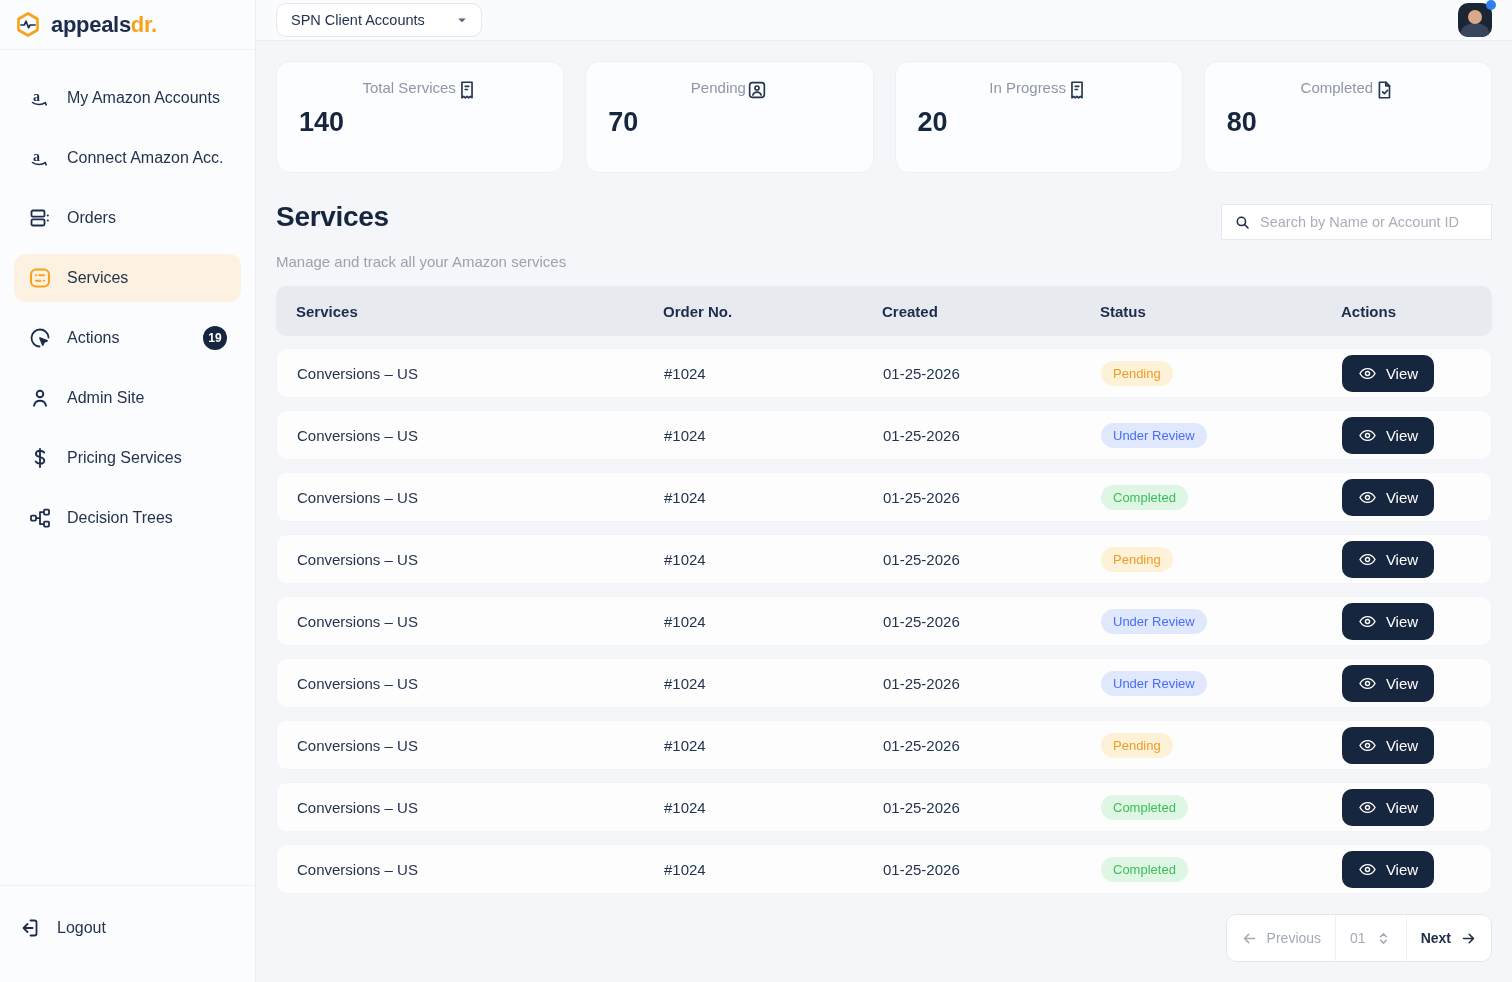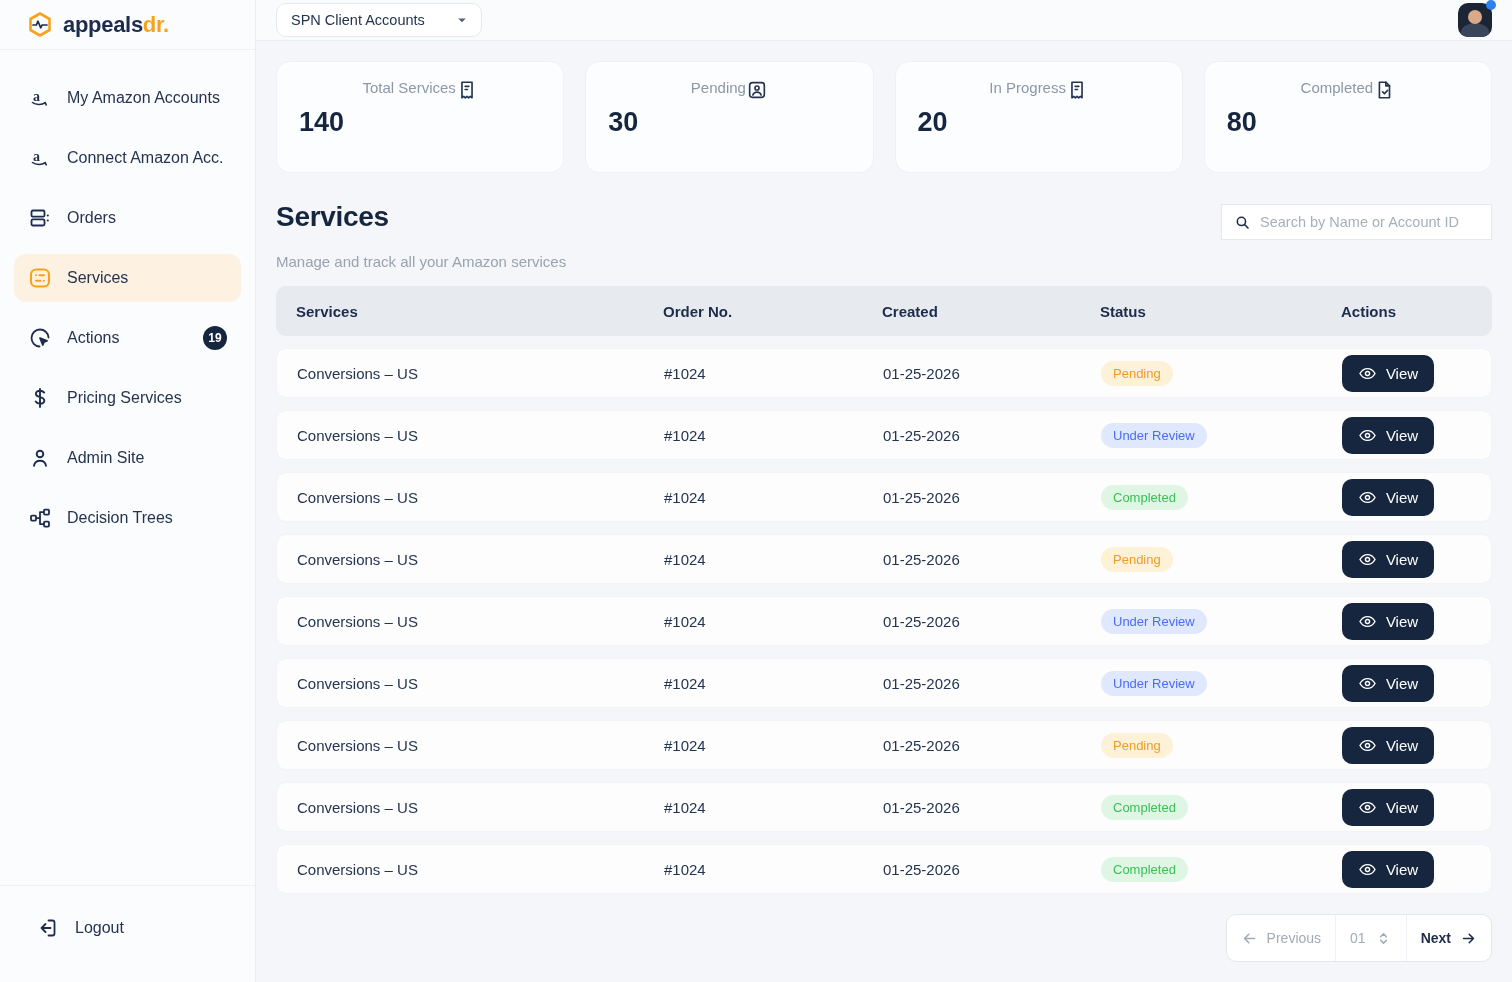--- a/index.html
+++ b/index.html
@@ -15,39 +15,39 @@
 
   
   .sidebar {
     width:256px; min-width:256px; height:100%;
     background:#fbfcfe;
     border-right:1px solid #e9edf2;
     display:flex; flex-direction:column;
   }
   .logo-row {
     height:50px; border-bottom:1px solid #eef1f5;
-    display:flex; align-items:center; gap:9px; padding:0 26px;
+    display:flex; align-items:center; gap:9px; padding:0 14px;
   }
   .logo-text { font-size:22px; font-weight:bold; letter-spacing:-0.3px; color:#1d2c4c; }
   .logo-text .accent { color:#f6a21c; }
   .nav { flex:1; padding:24px 14px 0 14px; }
   .nav-item {
     display:flex; align-items:center; gap:15px;
     height:48px; padding:0 14px; margin-bottom:12px;
     border-radius:12px; font-size:16px; color:#24344f; cursor:pointer;
   }
   .nav-item .ic { width:24px; height:24px; color:#1d2c4c; flex:none; }
   .nav-item.active { background:#fdf2e1; }
   .nav-item.active .ic { color:#f6a21c; }
   .count-badge {
     margin-left:auto; width:24px; height:24px; border-radius:50%;
     background:#16263f; color:#fff; font-size:12px; font-weight:bold;
     display:flex; align-items:center; justify-content:center;
   }
-  .sidebar-footer { border-top:1px solid #eef1f5; padding:18px 22px; }
+  .sidebar-footer { border-top:1px solid #eef1f5; padding:18px 4px; }
 
   
   .main { flex:1; display:flex; flex-direction:column; min-width:0; }
   .topbar {
     height:50px; background:#fafbfd; border-bottom:1px solid #e9eef3;
     display:flex; align-items:center; justify-content:space-between; padding:0 20px;
   }
   .account-btn {
     height:34px; background:#fff; border:1px solid #e4e9ee; border-radius:10px;
     display:flex; align-items:center; gap:28px; padding:0 10px 0 14px;
@@ -194,33 +194,33 @@
             <path d="M20.5 11.5a8.5 8.5 0 1 0-9 9"></path>
             <path d="M12 12l7 2.8-3 1.2-1.2 3z" fill="currentColor" stroke-linejoin="round"></path>
           </svg>
         </span>
         <span>Actions</span>
         <span class="count-badge">19</span>
       </div>
       <div class="nav-item">
         <span class="ic">
           <svg viewBox="0 0 24 24" fill="none" stroke="currentColor" stroke-width="1.9" stroke-linecap="round">
-            <path d="M12 3v18M16.2 6.6c-.9-1.2-2.4-1.9-4.2-1.9-2.3 0-4.1 1.3-4.1 3.2 0 4.1 8.4 2.3 8.4 6.5 0 1.9-1.9 3.2-4.3 3.2-1.9 0-3.5-.8-4.3-2.1"></path>
-          </svg>
-        </span>
-        <span>Pricing Services</span>
-      </div>
-      <div class="nav-item">
-        <span class="ic">
-          <svg viewBox="0 0 24 24" fill="none" stroke="currentColor" stroke-width="1.9" stroke-linecap="round">
             <circle cx="12" cy="8" r="3.3"></circle>
             <path d="M6 19.7c.6-3.1 2.9-4.9 6-4.9s5.4 1.8 6 4.9"></path>
           </svg>
         </span>
         <span>Admin Site</span>
+      </div>
+      <div class="nav-item">
+        <span class="ic">
+          <svg viewBox="0 0 24 24" fill="none" stroke="currentColor" stroke-width="1.9" stroke-linecap="round">
+            <path d="M12 3v18M16.2 6.6c-.9-1.2-2.4-1.9-4.2-1.9-2.3 0-4.1 1.3-4.1 3.2 0 4.1 8.4 2.3 8.4 6.5 0 1.9-1.9 3.2-4.3 3.2-1.9 0-3.5-.8-4.3-2.1"></path>
+          </svg>
+        </span>
+        <span>Pricing Services</span>
       </div>
       <div class="nav-item">
         <span class="ic">
           <svg viewBox="0 0 24 24" fill="none" stroke="currentColor" stroke-width="1.8" stroke-linejoin="round">
             <rect x="3" y="9.6" width="5" height="5" rx="1"></rect>
             <rect x="16" y="3.6" width="5" height="5" rx="1"></rect>
             <rect x="16" y="15.6" width="5" height="5" rx="1"></rect>
             <path d="M8 12.1h4m0 0V6.1h4m-4 6v6h4"></path>
           </svg>
         </span>
@@ -280,21 +280,21 @@
           <div class="stat-top">
             <span class="stat-label">Pending</span>
             <span class="stat-ic">
               <svg viewBox="0 0 24 24" fill="none" stroke="currentColor" stroke-width="1.8" stroke-linecap="round" stroke-linejoin="round">
                 <rect x="4" y="4" width="16" height="16" rx="3"></rect>
                 <circle cx="12" cy="9.8" r="2.2"></circle>
                 <path d="M7.5 17.5c.6-2 2.3-3.2 4.5-3.2s3.9 1.2 4.5 3.2"></path>
               </svg>
             </span>
           </div>
-          <div class="stat-value">30</div>
+          <div class="stat-value">70</div>
         </div>
         <div class="stat-card">
           <div class="stat-top">
             <span class="stat-label">In Progress</span>
             <span class="stat-ic">
               <svg viewBox="0 0 24 24" fill="none" stroke="currentColor" stroke-width="1.8" stroke-linecap="round" stroke-linejoin="round">
                 <path d="M6.5 3.5h11v17l-1.9-1.5-1.8 1.5-1.8-1.5-1.8 1.5-1.8-1.5-1.9 1.5z"></path>
                 <path d="M10 8h4M10 11.5h2.5"></path>
               </svg>
             </span>

